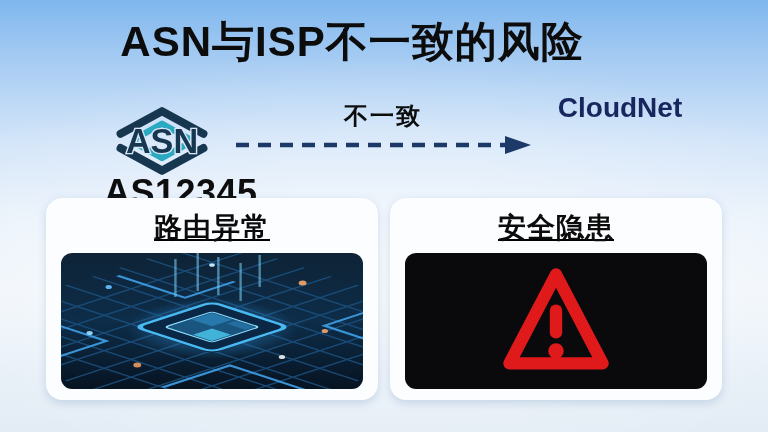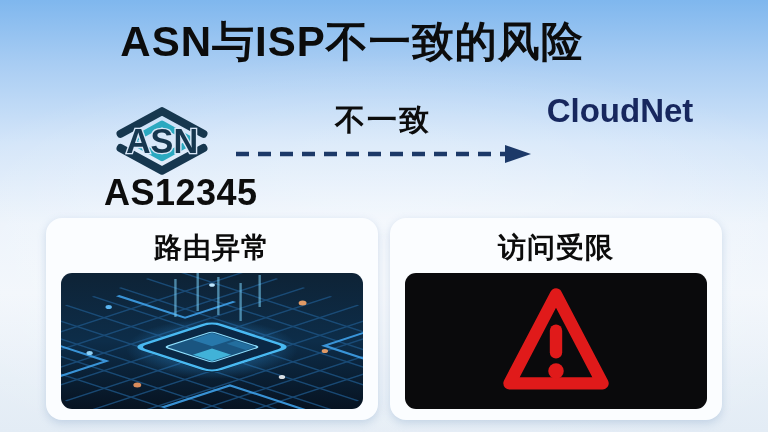--- a/index.html
+++ b/index.html
@@ -31,41 +31,41 @@
   .asn-number {
     margin-top: -4px;
     font-size: 36px; font-weight: 800; color: #0d0d0d;
     letter-spacing: 0.5px;
   }
 
   
   .mismatch-wrap { position: absolute; left: 233px; top: 100px; width: 300px; }
   .mismatch-label {
     text-align: center;
-    font-size: 30px; font-weight: 900; color: #0c0c0c;
+    font-size: 24px; font-weight: 900; color: #0c0c0c;
     letter-spacing: 2px;
   }
   .dashed-arrow-svg { display: block; margin-top: 2px; }
 
   
   .isp-block { position: absolute; left: 540px; top: 92px; width: 160px; text-align: center; }
   .isp-word {
     font-size: 58px; font-weight: 900; line-height: 1.05;
     color: #1757d2; letter-spacing: -1px;
   }
   .isp-name {
     margin-top: 0px;
-    font-size: 33px; font-weight: 800; color: #17275e;
+    font-size: 28px; font-weight: 800; color: #17275e;
   }
 
   
   .cards {
-    position: absolute; left: 46px; top: 218px;
+    position: absolute; left: 46px; top: 198px;
     width: 676px; height: 202px;
-    display: flex; gap: 12px;
+    display: flex; gap: 12px; text-decoration: underline;
   }
   .card {
     flex: 1;
     background: #fbfdff;
     border-radius: 16px;
     box-shadow: 0 3px 8px rgba(110, 145, 190, 0.30);
     overflow: hidden;
   }
   .card-title {
     margin-top: 11px;
@@ -182,21 +182,21 @@
             <circle cx="166" cy="78" r="2" fill="#e09a66"></circle>
             <circle cx="18" cy="80" r="2" fill="#8fd0f5"></circle>
             <circle cx="95" cy="12" r="1.8" fill="#bfe8ff"></circle>
           </g>
         </svg>
       </div>
     </div>
 
 
     <div class="card">
-      <div class="card-title">访问受限</div>
+      <div class="card-title">安全隐患</div>
       <div class="card-media media-dark">
         <svg viewBox="0 0 120 120">
           <polygon points="60,15 105,101 15,101" fill="none" stroke="#e01a1a" stroke-width="12" stroke-linejoin="round"></polygon>
           <rect x="54" y="44" width="12" height="33" rx="6" fill="#e01a1a"></rect>
           <circle cx="60" cy="89" r="7.5" fill="#e01a1a"></circle>
         </svg>
       </div>
     </div>
 
   </div>

